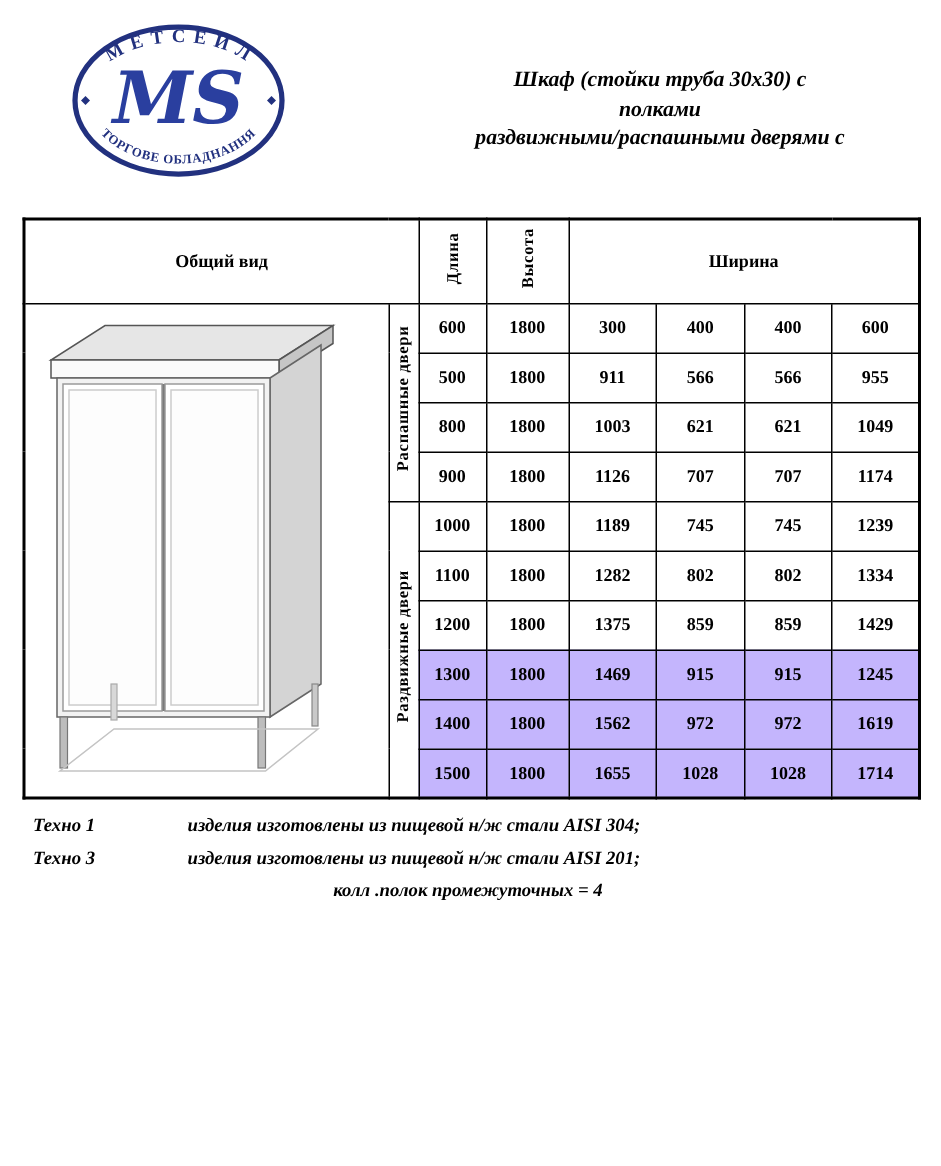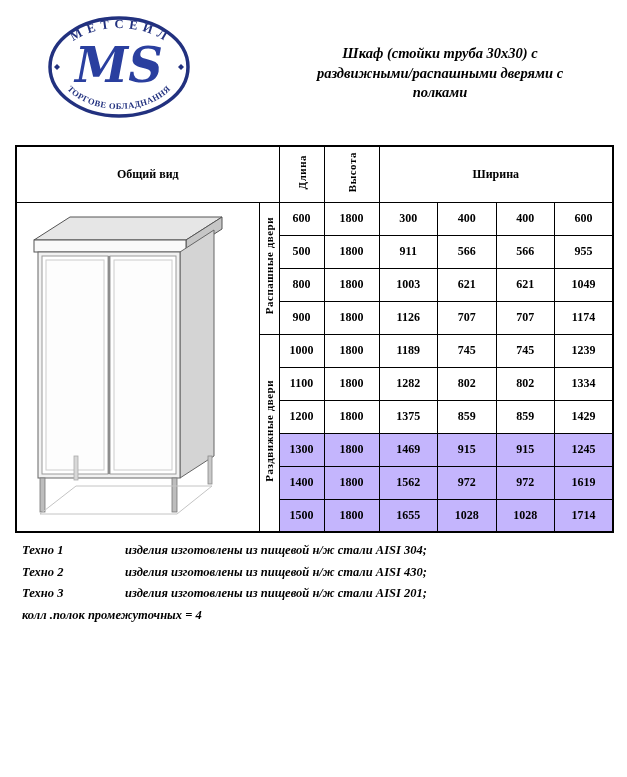--- a/index.html
+++ b/index.html
@@ -55,21 +55,21 @@
   td.img-cell { background:#fff; }
   .cab-box { width:100%; height:100%; display:flex; align-items:center; justify-content:center; }
   
   .footer {
     position:absolute; left:22px; top:543px; width:580px;
     font-weight:bold; font-style:italic; font-size:12.5px;
   }
   .footer .variant { margin-bottom:8px; }
   .footer .line { display:flex; margin-bottom:6.5px; }
   .footer .line .tname { width:103px; flex:0 0 103px; }
-  .footer .shelves { margin-top:2px; }
+  .footer .shelves { margin-top:2px;text-align:center; }
 </style>
 </head>
 <body>
 
 <div class="page">
 
   <div class="logo-wrap">
     <svg width="175" height="122" viewBox="0 0 175 122">
       <ellipse cx="87" cy="61" rx="69" ry="49" fill="#ffffff" stroke="#22317f" stroke-width="3.5"></ellipse>
       <path id="arcTop" d="M 24,64 A 63,42 0 0 1 150,64" fill="none"></path>
@@ -81,22 +81,22 @@
         <textPath href="#arcBottom" startOffset="50%" text-anchor="middle">ТОРГОВЕ ОБЛАДНАННЯ</textPath>
       </text>
       <text x="87" y="76" font-size="48" font-style="italic" font-weight="bold" fill="#2a3f9f" text-anchor="middle" font-family="&quot;DejaVu Serif&quot;, serif">MS</text>
       <polygon points="22,61 25,58 28,61 25,64" fill="#22317f"></polygon>
       <polygon points="146,61 149,58 152,61 149,64" fill="#22317f"></polygon>
     </svg>
   </div>
 
   <div class="title-block">
     <div>Шкаф (стойки труба 30х30) с</div>
+    <div>полками</div>
     <div>раздвижными/распашными  дверями с</div>
-    <div>полками</div>
   </div>
 
   <table class="spec">
     <colgroup>
       <col class="c-img">
         <col class="c-grp">
         <col class="c-len">
         <col class="c-hgt">
       <col class="c-w">
         <col class="c-w">
@@ -227,23 +227,19 @@
     </tr>
   </tbody>
     </table>
 
   <div class="footer">
     <div class="line">
       <span class="tname">Техно 1</span>
       <span class="tdesc">изделия изготовлены из пищевой н/ж стали AISI 304;</span>
     </div>
     <div class="line">
-      <span class="tname">Техно 2</span>
-      <span class="tdesc">изделия изготовлены из пищевой н/ж стали AISI 430;</span>
-    </div>
-    <div class="line">
       <span class="tname">Техно 3</span>
       <span class="tdesc">изделия изготовлены из пищевой н/ж стали AISI 201;</span>
     </div>
     <div class="shelves">колл .полок промежуточных = 4</div>
   </div>
 
 </div>
 
 </body></html>

